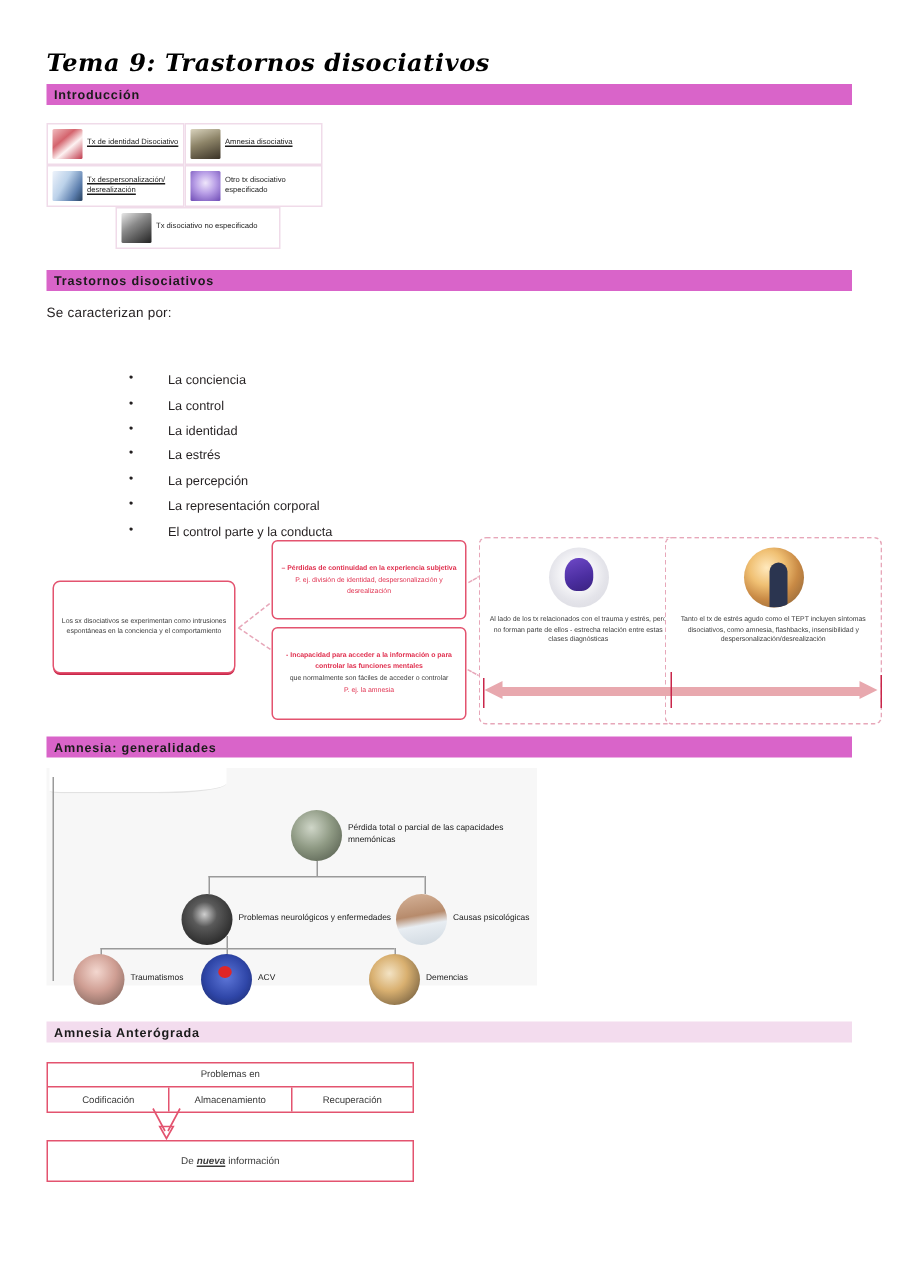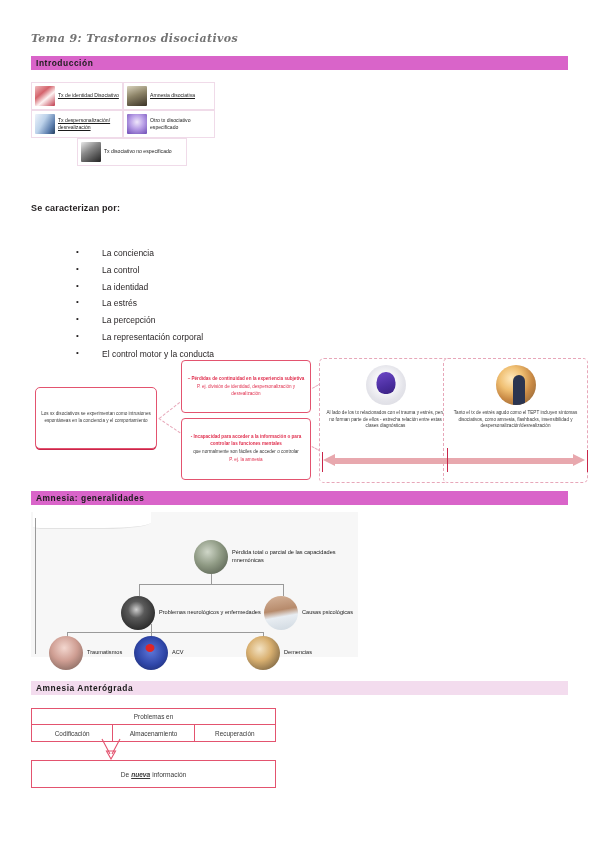--- a/index.html
+++ b/index.html
@@ -8,22 +8,22 @@
     width:599px;height:848px;overflow:hidden;position:relative;
     font-family:"Liberation Sans","DejaVu Sans",sans-serif;
     color:#231f20;
   }
   .page{position:absolute;inset:0;background:#fff;}
 
   
   .doc-title{
     position:absolute;left:31px;top:32px;
     font-family:"DejaVu Serif","Liberation Serif",serif;
-    font-style:italic;font-weight:700;font-size:11px;
-    letter-spacing:.4px;color:#737373;white-space:nowrap;
+    font-style:italic;font-weight:700;font-size:16px;
+    letter-spacing:.4px;color:#000000;white-space:nowrap;
   }
 
   
   .bar{
     position:absolute;left:31px;width:537px;height:14px;
     display:flex;align-items:center;
     box-sizing:border-box;padding-left:5px;
   }
   .bar span{
     font-size:8.4px;font-weight:600;letter-spacing:.55px;
@@ -50,28 +50,28 @@
   .th5{background:linear-gradient(145deg,#e8e8e8 0%,#8a8a8a 40%,#222 100%);}
   .glabel{
     font-size:5.1px;line-height:1.45;color:#1b1b1b;
     word-break:break-word;
   }
   .glink{text-decoration:underline;}
 
   
   .lead-bold{
     position:absolute;left:31px;top:203px;
-    font-size:9px;font-weight:700;letter-spacing:.15px;
+    font-size:9px;font-weight:400;letter-spacing:.15px;
   }
   .lead{
     position:absolute;left:31px;top:231px;
     font-size:8.6px;letter-spacing:.1px;
   }
   .blist{
-    position:absolute;left:76px;top:249px;margin:0;padding:0;
+    position:absolute;left:86px;top:249px;margin:0;padding:0;
     list-style:none;
   }
   .blist li{
     font-size:8.5px;line-height:1;margin-bottom:8.3px;
     position:relative;padding-left:26px;
   }
   .blist li::before{
     content:"\2022";position:absolute;left:0;top:-1px;font-size:8px;
   }
 
@@ -204,31 +204,34 @@
       </div>
     </div>
     <div class="grow">
       <div class="gcell center">
         <div class="thumb th5"></div>
         <div class="glabel">Tx disociativo no especificado</div>
       </div>
     </div>
   </div>
 
+  <div class="bar bar-strong" style="top:180px;">
+    <span>Trastornos disociativos</span>
+  </div>
 
   <div class="lead-bold">Se caracterizan por:</div>
 
   <ul class="blist">
     <li>La conciencia</li>
     <li>La control</li>
     <li>La identidad</li>
     <li>La estrés</li>
     <li>La percepción</li>
     <li>La representación corporal</li>
-    <li>El control motor y la conducta</li>
+    <li>El control parte y la conducta</li>
   </ul>
 
   <div class="cdiag">
 
     <div class="spoke" style="left:128px;top:60px;width:26px;transform:rotate(-38deg);"></div>
     <div class="spoke" style="left:128px;top:60px;width:26px;transform:rotate(34deg);"></div>
     <div class="spoke" style="left:281px;top:30px;width:10px;transform:rotate(-30deg);"></div>
     <div class="spoke" style="left:281px;top:88px;width:10px;transform:rotate(28deg);"></div>
 
     <div class="cbox" id="cb1">

